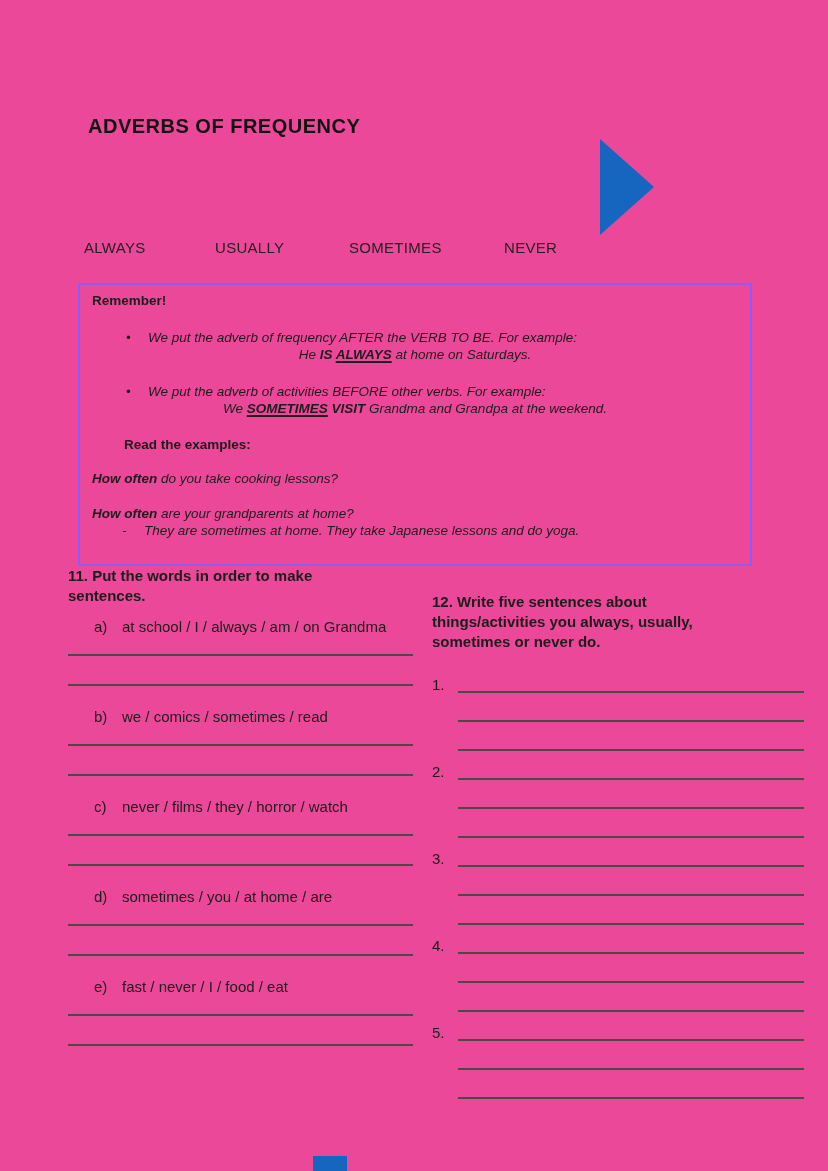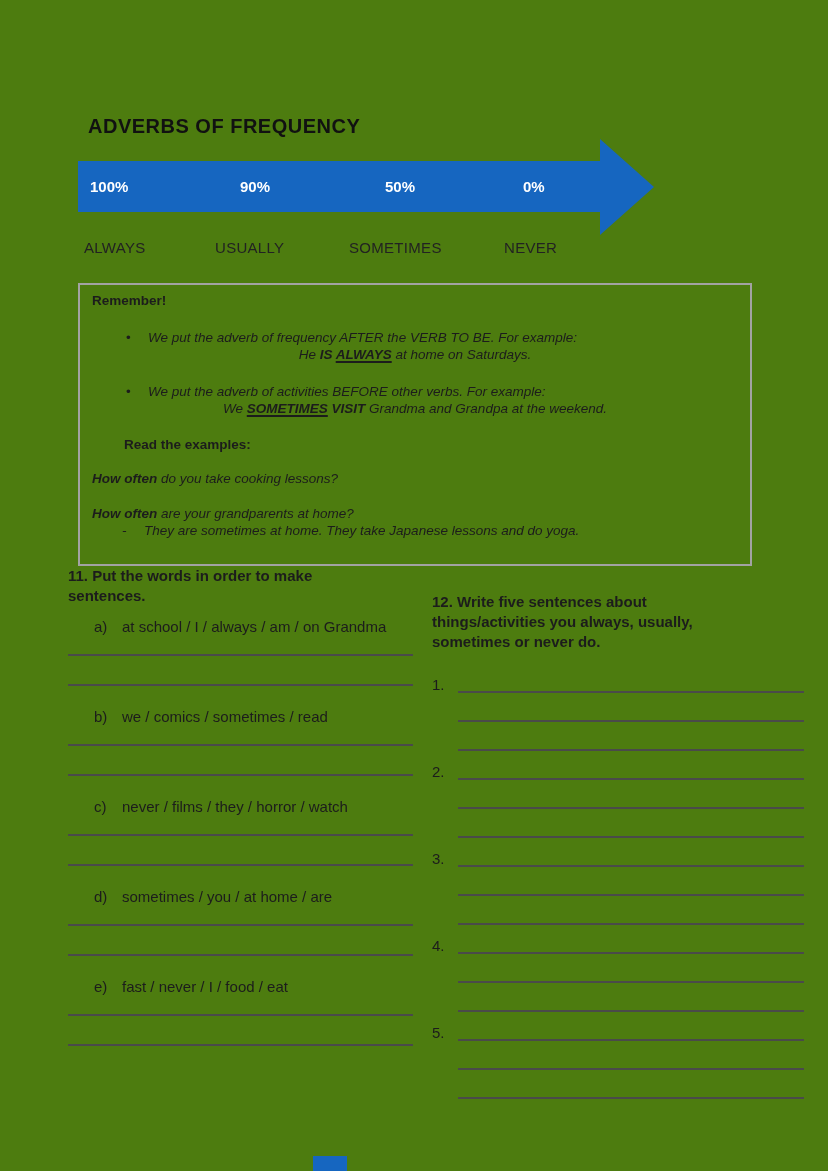--- a/index.html
+++ b/index.html
@@ -1,19 +1,19 @@
 <!DOCTYPE html>
 <html><head>
 <meta charset="utf-8">
 <style>
   * { margin:0; padding:0; box-sizing:border-box; }
   html,body { background:#ffffff; }
   body { font-family:"Liberation Sans", sans-serif; color:#1c1c1c; }
   .page {
-    position:relative; width:828px; height:1171px; background:#4d7c0f;
+    position:relative; width:828px; height:1171px; background:#ec4899;
     overflow:hidden;
   }
 
   
   .page-title {
     position:absolute; left:88px; top:115px;
     font-size:20px; font-weight:700; letter-spacing:0.5px; color:#111;
   }
 
   
@@ -33,21 +33,21 @@
   }
   .pct-0 { left:12px; } .pct-1 { left:162px; } .pct-2 { left:307px; } .pct-3 { left:445px; }
 
   
   .adverb { position:absolute; top:239px; font-size:15px; color:#222; letter-spacing:0.3px; }
   .adv-0 { left:84px; } .adv-1 { left:215px; } .adv-2 { left:349px; } .adv-3 { left:504px; }
 
   
   .remember-box {
     position:absolute; left:78px; top:283px; width:674px; height:283px;
-    border:2px solid #a3a3a3; padding:7px 12px 0 12px;
+    border:2px solid #8b5cf6; padding:7px 12px 0 12px;
     font-size:13.5px; line-height:17.5px;
   }
   .rb-heading { font-weight:700; }
   .bullet-line { margin-top:19px; padding-left:34px; font-style:italic; }
   .bullet-glyph { display:inline-block; width:22px; font-style:normal; }
   .example-line { font-style:italic;text-align:center; }
   .b { font-weight:700; }
   .u { text-decoration:underline; text-decoration-thickness:1.5px; text-underline-offset:2px; }
   .read-heading { margin-top:18px; font-weight:700;margin-left:32px; }
   .q-line { margin-top:17px; font-style:italic; }
@@ -80,26 +80,20 @@
   }
 </style>
 </head>
 <body>
 
 <div class="page">
 
   <div class="page-title">ADVERBS OF FREQUENCY</div>
 
   <div class="arrow-graphic">
-    <div class="arrow-bar">
-      <span class="pct pct-0">100%</span>
-      <span class="pct pct-1">90%</span>
-      <span class="pct pct-2">50%</span>
-      <span class="pct pct-3">0%</span>
-    </div>
     <div class="arrow-head"></div>
   </div>
 
   <span class="adverb adv-0">ALWAYS</span>
   <span class="adverb adv-1">USUALLY</span>
   <span class="adverb adv-2">SOMETIMES</span>
   <span class="adverb adv-3">NEVER</span>
 
   <div class="remember-box">
     <div class="rb-heading">Remember!</div>

